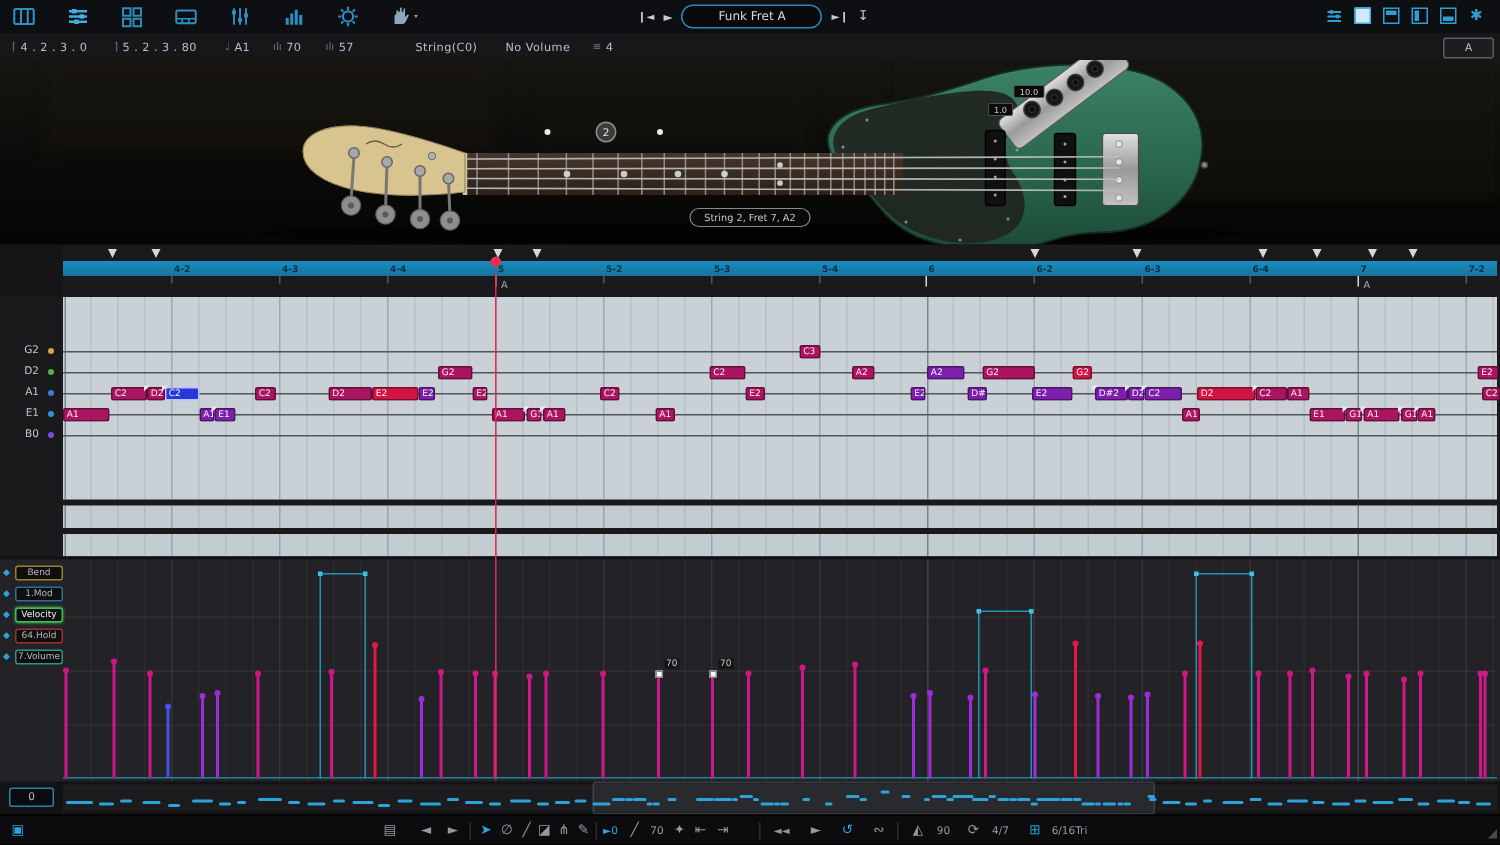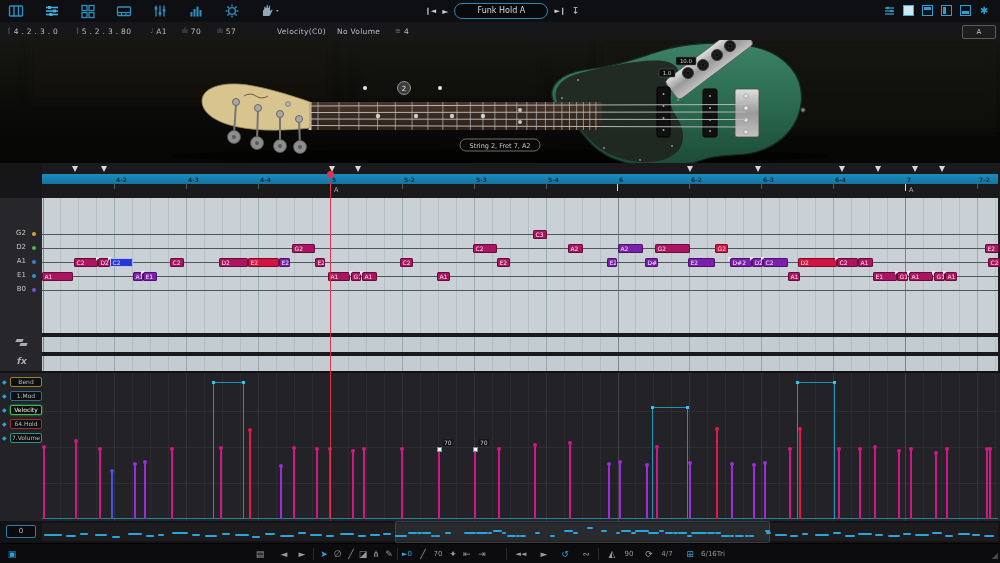--- a/index.html
+++ b/index.html
@@ -142,21 +142,21 @@
         </g>
       </svg>
     <svg class="tb-icon icon-svg" style="left:258px;width:24px" viewBox="0 0 24 16">
         <path d="M5 13 L5 8 Q5 6.5 6.2 6.5 L6.2 5 Q6.2 3.6 7.4 3.6 L7.4 4.8 L8.6 4.8 L8.6 3 Q8.6 1.8 9.8 1.8 L9.8 4.8 L11 4.8 L11 3.4 Q11 2.4 12 2.6 L12 8.5 L13.2 7 Q14 6.2 14.6 7 L12.5 11.5 Q11.8 13 10.2 13 Z" fill="#8fa8b8"></path>
         <path d="M18 7 l2.6 0 l-1.3 2 z" fill="#8fa8b8"></path>
       </svg>
 
     <div id="transport">
       <span class="tr-glyph">❙◄</span>
       <span class="tr-glyph" style="font-size:8px">►</span>
-      <div id="title-box">Funk Hold A</div>
+      <div id="title-box">Funk Fret A</div>
       <span class="tr-glyph">►❙</span>
       <span class="tr-glyph" style="font-size:9px">↧</span>
     </div>
 
     <svg class="rt-icon icon-svg" style="left:884px" viewBox="0 0 11 11">
         <line x1="1" y1="3" x2="10" y2="3" stroke="#2e9fd0" stroke-width="1.3"></line>
         <line x1="1" y1="6" x2="10" y2="6" stroke="#2e9fd0" stroke-width="1.3"></line>
         <line x1="1" y1="9" x2="10" y2="9" stroke="#2e9fd0" stroke-width="1.3"></line>
         <rect x="2.5" y="1.8" width="2.2" height="2.4" fill="#2e9fd0"></rect>
         <rect x="6.5" y="4.8" width="2.2" height="2.4" fill="#2e9fd0"></rect>
@@ -190,21 +190,21 @@
       </div>
       <div class="ib-item" style="left: 182px;">
         <div class="ib-icon">ılı</div>
         <div class="ib-text">70</div>
       </div>
       <div class="ib-item" style="left: 217px;">
         <div class="ib-icon">ılı</div>
         <div class="ib-text">57</div>
       </div>
       <div class="ib-item" style="left: 277px;">
-        <div class="ib-text">Velocity(C0)</div>
+        <div class="ib-text">String(C0)</div>
       </div>
       <div class="ib-item" style="left: 337px;">
         <div class="ib-text">No Volume</div>
       </div>
       <div class="ib-item" style="left: 395px;">
         <div class="ib-icon">≡</div>
         <div class="ib-text">4</div>
       </div>
     </div>
 
@@ -593,27 +593,20 @@
         <div class="gv minor" style="left: 809.094px;"></div>
         <div class="gv minor" style="left: 827.062px;"></div>
         <div class="gv minor" style="left: 845.031px;"></div>
         <div class="gv bar" style="left: 863px;"></div>
         <div class="gv minor" style="left: 880.969px;"></div>
         <div class="gv minor" style="left: 898.938px;"></div>
         <div class="gv minor" style="left: 916.906px;"></div>
         <div class="gv beat" style="left: 934.875px;"></div>
         <div class="gv minor" style="left: 952.844px;"></div>
       </div>
-    <div id="roll-left">
-      <div class="ll-icon" style="left:16px;top:141px">
-        <div style="width:7px;height:3px;background:#a9adb2;transform:skewX(-25deg)"></div>
-        <div style="width:7px;height:3px;background:#a9adb2;transform:skewX(-25deg);margin:1px 0 0 4px"></div>
-      </div>
-      <div class="ll-icon" style="left:17px;top:158px;font-size:9px;font-style:italic;font-weight:bold">fx</div>
-    </div>
   <div class="str-label" style="left: 2px; top: 31px;">G2</div>
       <div class="str-dot" style="left: 32px; top: 34px; background: rgb(216, 166, 58);"></div>
       <div class="str-label" style="left: 2px; top: 45px;">D2</div>
       <div class="str-dot" style="left: 32px; top: 48px; background: rgb(86, 179, 74);"></div>
       <div class="str-label" style="left: 2px; top: 59px;">A1</div>
       <div class="str-dot" style="left: 32px; top: 62px; background: rgb(58, 127, 216);"></div>
       <div class="str-label" style="left: 2px; top: 73px;">E1</div>
       <div class="str-dot" style="left: 32px; top: 76px; background: rgb(58, 143, 216);"></div>
       <div class="str-label" style="left: 2px; top: 87px;">B0</div>
       <div class="str-dot" style="left: 32px; top: 90px; background: rgb(122, 79, 216);"></div>

